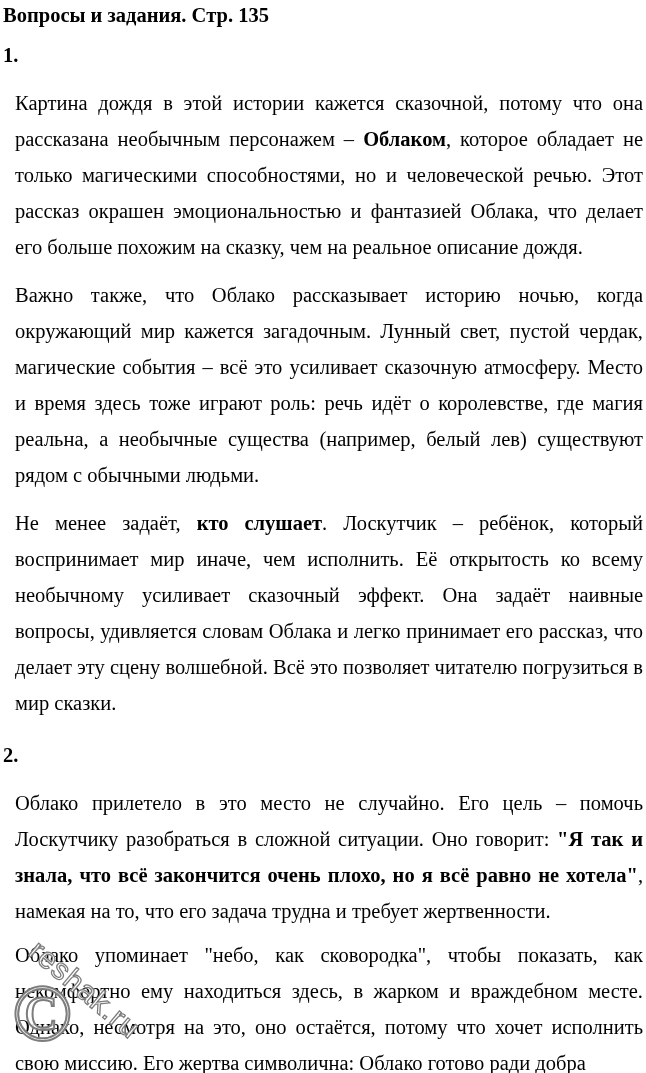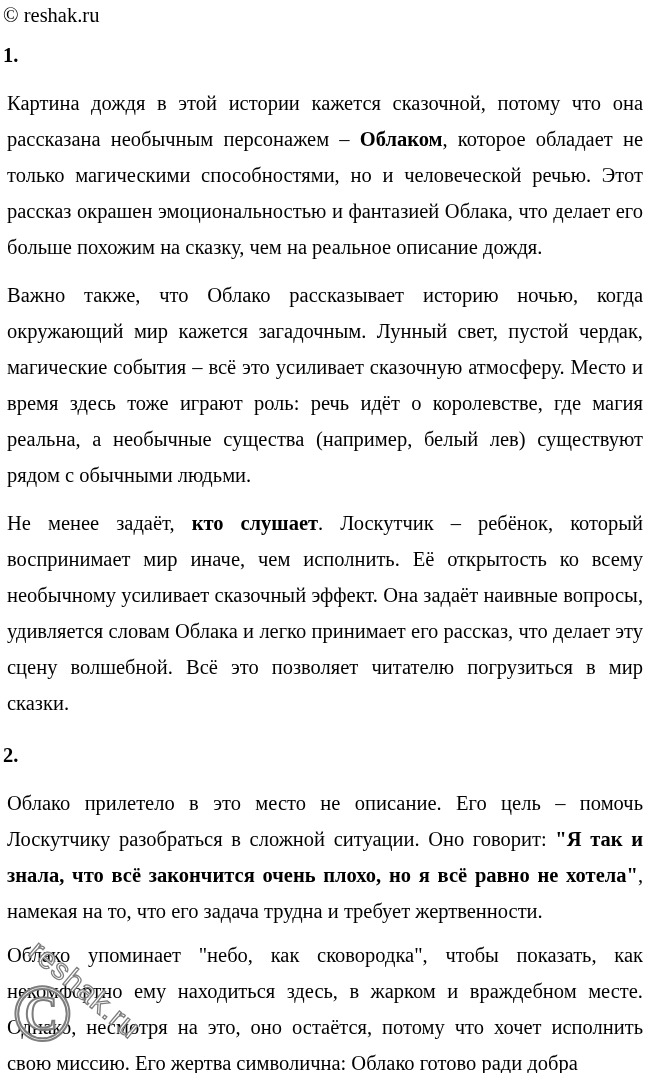--- a/index.html
+++ b/index.html
@@ -38,21 +38,21 @@
   .sec {
     font-size: 20.5px;
     font-weight: bold;
     line-height: 36px;
     margin: 7px 0 0 0;
   }
   .sec.sec2 {
     margin-top: 16px;
   }
   .para {
-    margin: 12px 0 0 4px;
+    margin: 12px 0 0 12px;
     line-height: 36px;
     text-align: justify;
     text-justify: inter-word;
   }
   .para.last {
     margin-top: 8px;
   }
   .para b {
     font-weight: bold;
   }
@@ -79,34 +79,34 @@
     stroke: #7d7d7d;
     stroke-width: 2px;
   }
 </style>
 </head>
 <body>
 
 <div class="page">
 
   <div class="header">
-    <span class="copyright">© reshak.ru</span>
+    <span class="title">Вопросы и задания. Стр. 135</span>
   </div>
 
   <div class="sec">1.</div>
 
   <p class="para"><span>Картина дождя в этой истории кажется сказочной, потому что она рассказана необычным персонажем – </span><b>Облаком</b><span>, которое обладает не только магическими способностями, но и человеческой речью. Этот рассказ окрашен эмоциональностью и фантазией Облака, что делает его больше похожим на сказку, чем на реальное описание дождя.</span></p>
 
   <p class="para"><span>Важно также, что Облако рассказывает историю ночью, когда окружающий мир кажется загадочным. Лунный свет, пустой чердак, магические события – всё это усиливает сказочную атмосферу. Место и время здесь тоже играют роль: речь идёт о королевстве, где магия реальна, а необычные существа (например, белый лев) существуют рядом с обычными людьми.</span></p>
 
   <p class="para"><span>Не менее задаёт, </span><b>кто слушает</b><span>. Лоскутчик – ребёнок, который воспринимает мир иначе, чем исполнить. Её открытость ко всему необычному усиливает сказочный эффект. Она задаёт наивные вопросы, удивляется словам Облака и легко принимает его рассказ, что делает эту сцену волшебной. Всё это позволяет читателю погрузиться в мир сказки.</span></p>
 
   <div class="sec sec2">2.</div>
 
-  <p class="para"><span>Облако прилетело в это место не описание. Его цель – помочь Лоскутчику разобраться в сложной ситуации. Оно говорит: </span><b>"Я так и знала, что всё закончится очень плохо, но я всё равно не хотела"</b><span>, намекая на то, что его задача трудна и требует жертвенности.</span></p>
+  <p class="para"><span>Облако прилетело в это место не случайно. Его цель – помочь Лоскутчику разобраться в сложной ситуации. Оно говорит: </span><b>"Я так и знала, что всё закончится очень плохо, но я всё равно не хотела"</b><span>, намекая на то, что его задача трудна и требует жертвенности.</span></p>
 
   <p class="para last"><span>Облако упоминает "небо, как сковородка", чтобы показать, как некомфортно ему находиться здесь, в жарком и враждебном месте. Однако, несмотря на это, оно остаётся, потому что хочет исполнить свою миссию. Его жертва символична: Облако готово ради добра</span></p>
 
   <svg class="watermark" width="175" height="155" viewBox="0 0 175 155" aria-hidden="true">
     <text class="wm-c" x="12" y="122">©</text>
     <text class="wm-text" x="27" y="36" transform="rotate(40 27 36)">reshak.ru</text>
   </svg>
 
 </div>
 

